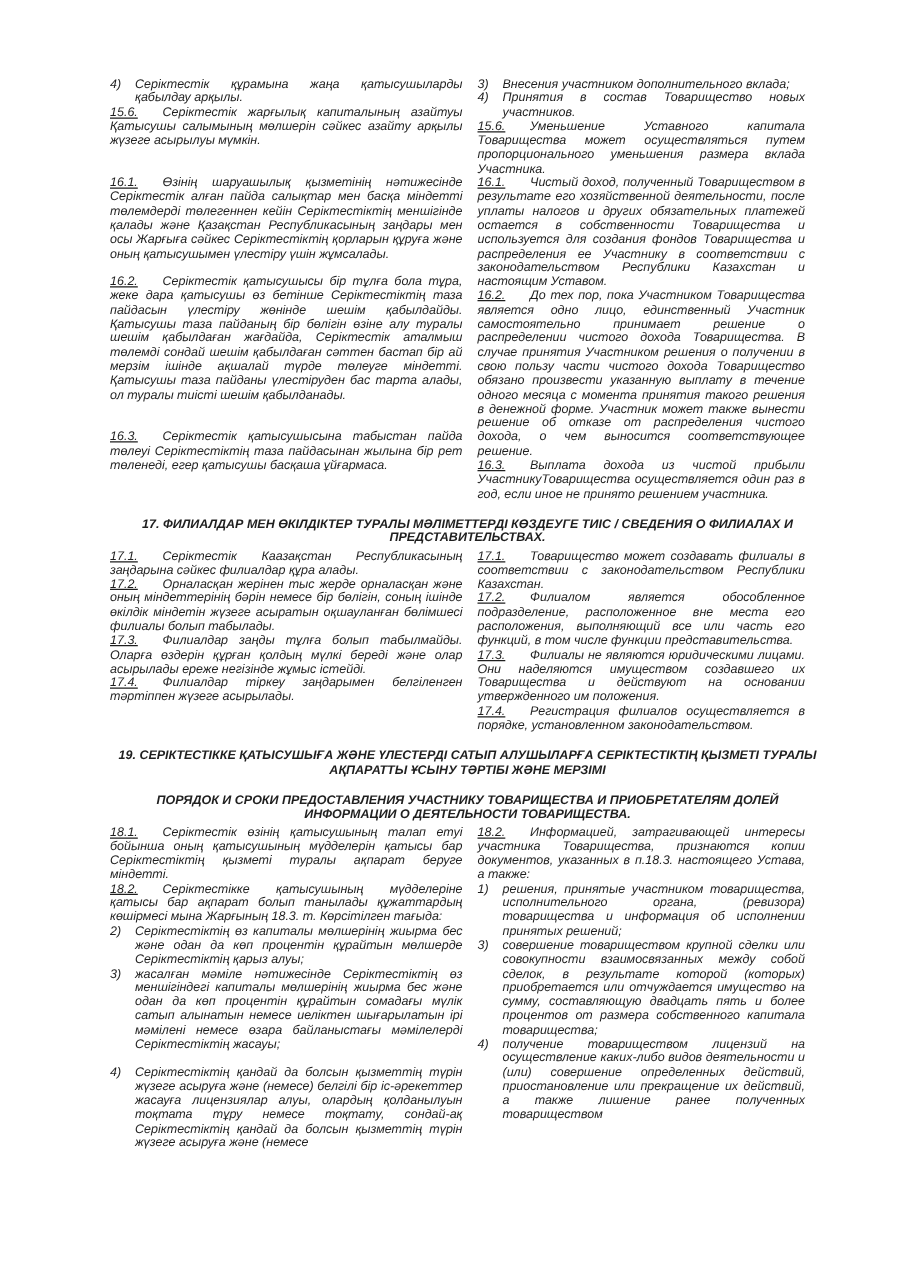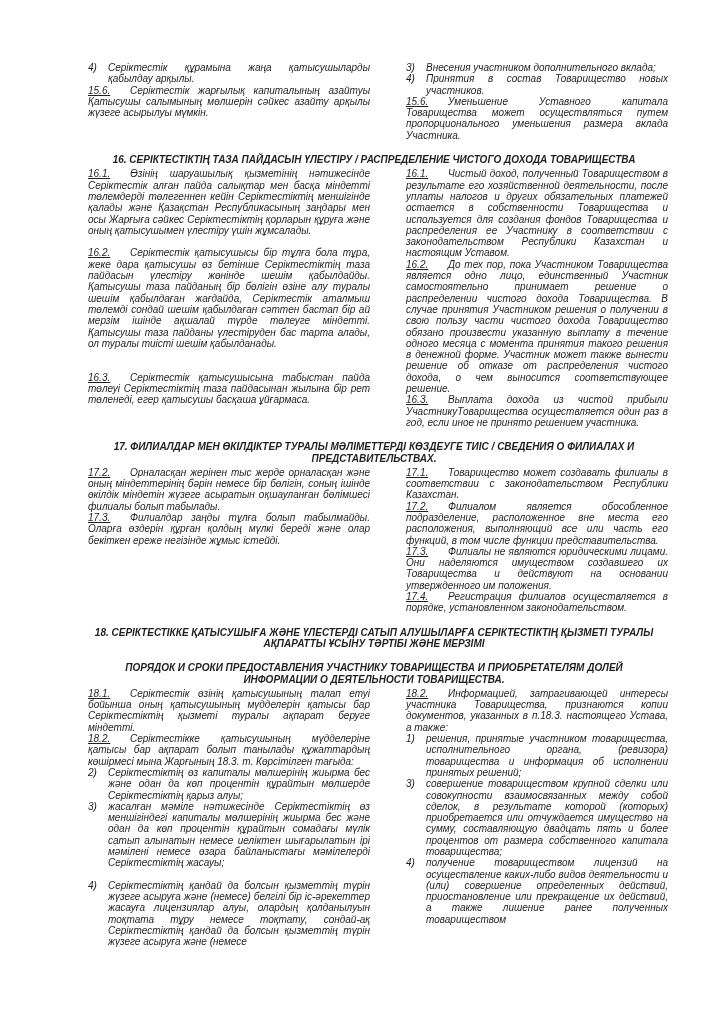--- a/index.html
+++ b/index.html
@@ -18,21 +18,21 @@
     overflow: hidden;
   }
   .heading {
     text-align: center;
     font-weight: bold;
     margin: 13px 0 3px 0;
   }
   .heading:first-child { margin-top: 0; }
   .columns {
     display: flex;
-    gap: 36px;
+    gap: 12px;
     align-items: flex-start;
   }
   .col { text-align: justify; }
   .col.left  { width: 282px; flex: 0 0 282px; }
   .col.right { width: 262px; flex: 0 0 262px; }
   .para { text-align: justify; }
   .pnum { display: inline-block; width: 42px; text-decoration: underline; }
   .li { padding-left: 20px; text-indent: -20px; }
   .lnum { display: inline-block; width: 20px; text-indent: 0; }
 </style>
@@ -44,47 +44,48 @@
       <div class="col left">
         <div class="para li"><span class="lnum">4)</span><span>Серіктестік құрамына жаңа қатысушыларды қабылдау арқылы.</span></div>
         <div class="para np"><span class="pnum">15.6.</span><span>Серіктестік жарғылық капиталының азайтуы Қатысушы салымының мөлшерін сәйкес азайту арқылы жүзеге асырылуы мүмкін.</span></div>
       </div>
       <div class="col right">
         <div class="para li"><span class="lnum">3)</span><span>Внесения участником дополнительного вклада;</span></div>
         <div class="para li"><span class="lnum">4)</span><span>Принятия в состав Товарищество новых участников.</span></div>
         <div class="para np"><span class="pnum">15.6.</span><span>Уменьшение Уставного капитала Товарищества может осуществляться путем пропорционального уменьшения размера вклада Участника.</span></div>
       </div>
     </div>
-    <div class="heading">16. СЕРІКТЕСТІКТІҢ ТАЗА ПАЙДАСЫН ҮЛЕСТІРУ / РАСПРЕДЕЛЕНИЕ ЧИСТОГО ДОХОДА ТОВАРИЩЕСТВА</div>
     <div class="columns">
       <div class="col left">
         <div class="para np"><span class="pnum">16.1.</span><span>Өзінің шаруашылық қызметінің нәтижесінде Серіктестік алған пайда салықтар мен басқа міндетті төлемдерді төлегеннен кейін Серіктестіктің меншігінде қалады және Қазақстан Республикасының заңдары мен осы Жарғыға сәйкес Серіктестіктің қорларын құруға және оның қатысушымен үлестіру үшін жұмсалады.</span></div>
         <div class="para np" style="margin-top: 11.3px;"><span class="pnum">16.2.</span><span>Серіктестік қатысушысы бір тұлға бола тұра, жеке дара қатысушы өз бетінше Серіктестіктің таза пайдасын үлестіру жөнінде шешім қабылдайды. Қатысушы таза пайданың бір бөлігін өзіне алу туралы шешім қабылдаған жағдайда, Серіктестік аталмыш төлемді сондай шешім қабылдаған сәттен бастап бір ай мерзім ішінде ақшалай түрде төлеуге міндетті. Қатысушы таза пайданы үлестіруден бас тарта алады, ол туралы тиісті шешім қабылданады.</span></div>
         <div class="para np" style="margin-top: 22.6px;"><span class="pnum">16.3.</span><span>Серіктестік қатысушысына табыстан пайда төлеуі Серіктестіктің таза пайдасынан жылына бір рет төленеді, егер қатысушы басқаша ұйғармаса.</span></div>
       </div>
       <div class="col right">
         <div class="para np"><span class="pnum">16.1.</span><span>Чистый доход, полученный Товариществом в результате его хозяйственной деятельности, после уплаты налогов и других обязательных платежей остается в собственности Товарищества и используется для создания фондов Товарищества и распределения ее Участнику в соответствии с законодательством Республики Казахстан и настоящим Уставом.</span></div>
         <div class="para np"><span class="pnum">16.2.</span><span>До тех пор, пока Участником Товарищества является одно лицо, единственный Участник самостоятельно принимает решение о распределении чистого дохода Товарищества. В случае принятия Участником решения о получении в свою пользу части чистого дохода Товарищество обязано произвести указанную выплату в течение одного месяца с момента принятия такого решения в денежной форме. Участник может также вынести решение об отказе от распределения чистого дохода, о чем выносится соответствующее решение.</span></div>
         <div class="para np"><span class="pnum">16.3.</span><span>Выплата дохода из чистой прибыли УчастникуТоварищества осуществляется один раз в год, если иное не принято решением участника.</span></div>
       </div>
     </div>
     <div class="heading">17. ФИЛИАЛДАР МЕН ӨКІЛДІКТЕР ТУРАЛЫ МӘЛІМЕТТЕРДІ КӨЗДЕУГЕ ТИІС / СВЕДЕНИЯ О ФИЛИАЛАХ И ПРЕДСТАВИТЕЛЬСТВАХ.</div>
     <div class="columns">
       <div class="col left">
+        <div class="para np"><span class="pnum">17.1.</span><span>Серіктестік Каазақстан Республикасының заңдарына сәйкес филиалдар құра алады.</span></div>
         <div class="para np"><span class="pnum">17.2.</span><span>Орналасқан жерінен тыс жерде орналасқан және оның міндеттерінің бәрін немесе бір бөлігін, соның ішінде өкілдік міндетін жүзеге асыратын оқшауланған бөлімшесі филиалы болып табылады.</span></div>
-        <div class="para np"><span class="pnum">17.3.</span><span>Филиалдар заңды тұлға болып табылмайды. Оларға өздерін құрған қолдың мүлкі береді және олар бекіткен ереже негізінде жұмыс істейді.</span></div>
+        <div class="para np"><span class="pnum">17.3.</span><span>Филиалдар заңды тұлға болып табылмайды. Оларға өздерін құрған қолдың мүлкі береді және олар асырылады ереже негізінде жұмыс істейді.</span></div>
+        <div class="para np"><span class="pnum">17.4.</span><span>Филиалдар тіркеу заңдарымен белгіленген тәртіппен жүзеге асырылады.</span></div>
       </div>
       <div class="col right">
         <div class="para np"><span class="pnum">17.1.</span><span>Товарищество может создавать филиалы в соответствии с законодательством Республики Казахстан.</span></div>
         <div class="para np"><span class="pnum">17.2.</span><span>Филиалом является обособленное подразделение, расположенное вне места его расположения, выполняющий все или часть его функций, в том числе функции представительства.</span></div>
         <div class="para np"><span class="pnum">17.3.</span><span>Филиалы не являются юридическими лицами. Они наделяются имуществом создавшего их Товарищества и действуют на основании утвержденного им положения.</span></div>
         <div class="para np"><span class="pnum">17.4.</span><span>Регистрация филиалов осуществляется в порядке, установленном законодательством.</span></div>
       </div>
     </div>
-    <div class="heading">18. СЕРІКТЕСТІККЕ ҚАТЫСУШЫҒА ЖӘНЕ ҮЛЕСТЕРДІ САТЫП АЛУШЫЛАРҒА СЕРІКТЕСТІКТІҢ ҚЫЗМЕТІ ТУРАЛЫ АҚПАРАТТЫ ҰСЫНУ ТӘРТІБІ ЖӘНЕ МЕРЗІМІ</div>
+    <div class="heading">19. СЕРІКТЕСТІККЕ ҚАТЫСУШЫҒА ЖӘНЕ ҮЛЕСТЕРДІ САТЫП АЛУШЫЛАРҒА СЕРІКТЕСТІКТІҢ ҚЫЗМЕТІ ТУРАЛЫ АҚПАРАТТЫ ҰСЫНУ ТӘРТІБІ ЖӘНЕ МЕРЗІМІ</div>
     <div class="heading">ПОРЯДОК И СРОКИ ПРЕДОСТАВЛЕНИЯ УЧАСТНИКУ ТОВАРИЩЕСТВА И ПРИОБРЕТАТЕЛЯМ ДОЛЕЙ ИНФОРМАЦИИ О ДЕЯТЕЛЬНОСТИ ТОВАРИЩЕСТВА.</div>
     <div class="columns">
       <div class="col left">
         <div class="para np"><span class="pnum">18.1.</span><span>Серіктестік өзінің қатысушының талап етуі бойынша оның қатысушының мүдделерін қатысы бар Серіктестіктің қызметі туралы ақпарат беруге міндетті.</span></div>
         <div class="para np"><span class="pnum">18.2.</span><span>Серіктестікке қатысушының мүдделеріне қатысы бар ақпарат болып танылады құжаттардың көшірмесі мына Жарғының 18.3. т. Көрсітілген тағыда:</span></div>
         <div class="para li"><span class="lnum">2)</span><span>Серіктестіктің өз капиталы мөлшерінің жиырма бес және одан да көп процентін құрайтын мөлшерде Серіктестіктің қарыз алуы;</span></div>
         <div class="para li"><span class="lnum">3)</span><span>жасалған мәміле нәтижесінде Серіктестіктің өз меншігіндегі капиталы мөлшерінің жиырма бес және одан да көп процентін құрайтын сомадағы мүлік сатып алынатын немесе иеліктен шығарылатын ірі мәмілені немесе өзара байланыстағы мәмілелерді Серіктестіктің жасауы;</span></div>
         <div class="para li" style="margin-top: 11.3px;"><span class="lnum">4)</span><span>Серіктестіктің қандай да болсын қызметтің түрін жүзеге асыруға және (немесе) белгілі бір іс-әрекеттер жасауға лицензиялар алуы, олардың қолданылуын тоқтата тұру немесе тоқтату, сондай-ақ Серіктестіктің қандай да болсын қызметтің түрін жүзеге асыруға және (немесе</span></div>
       </div>
       <div class="col right">

